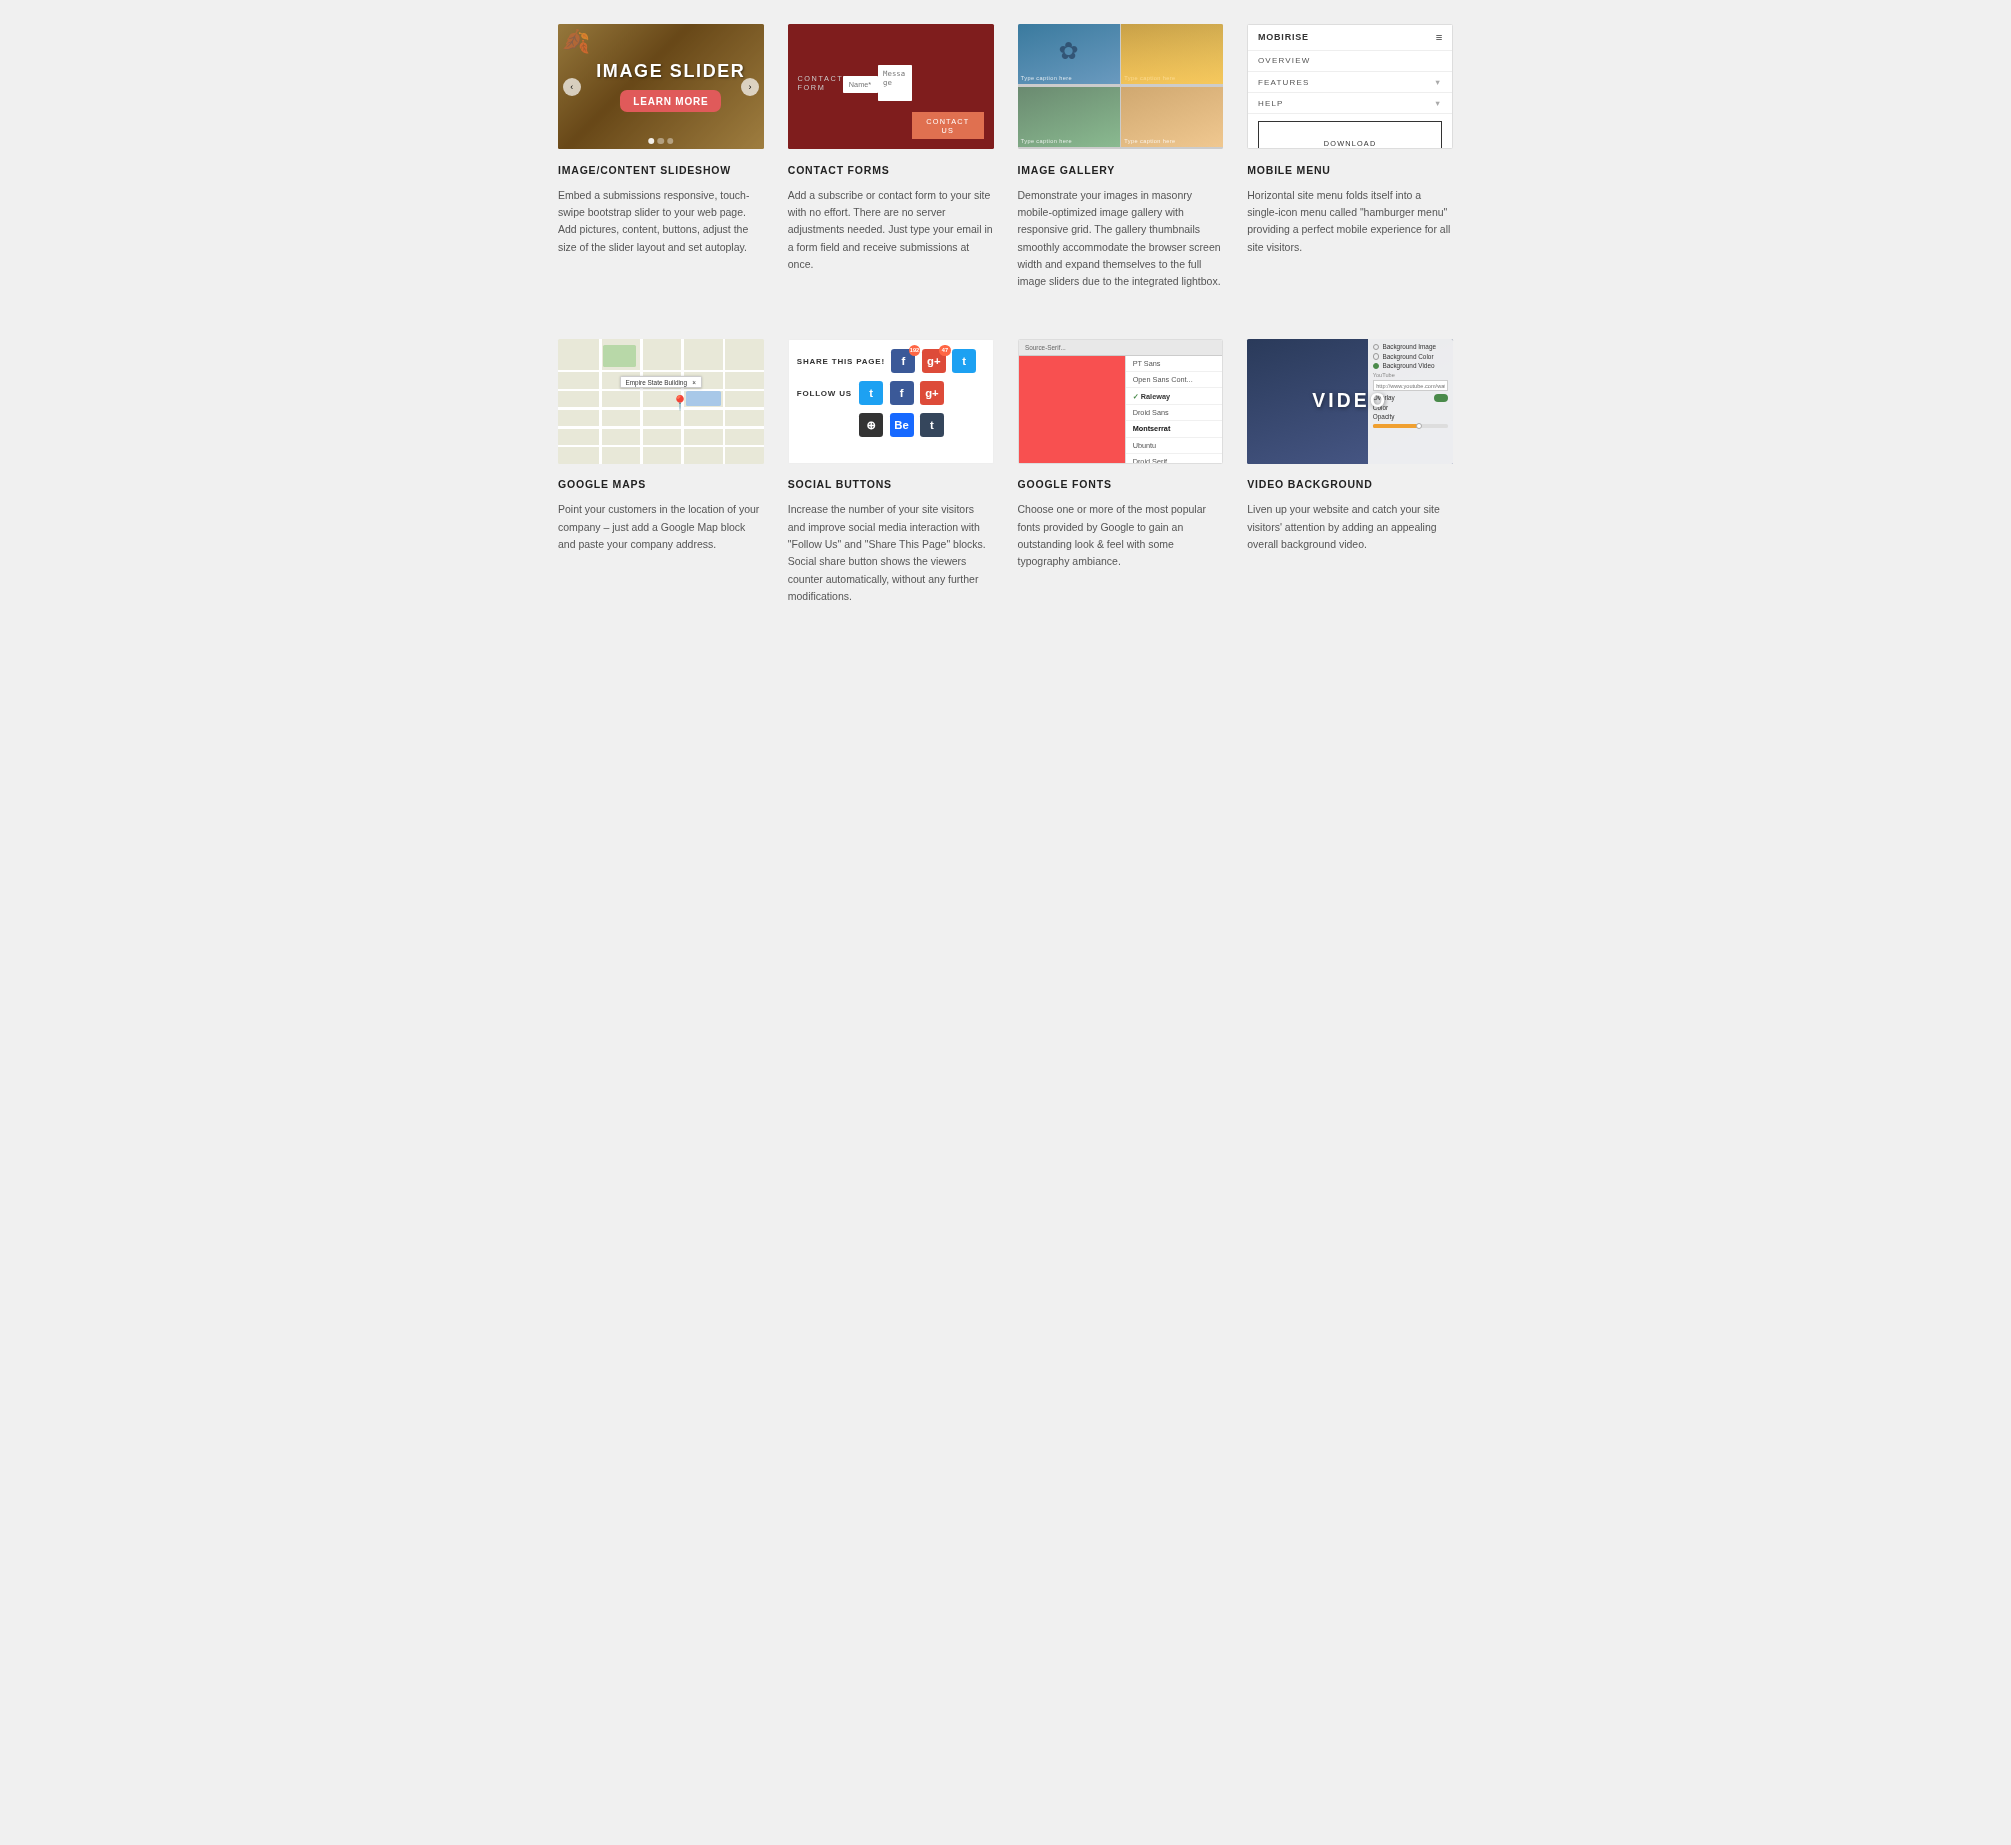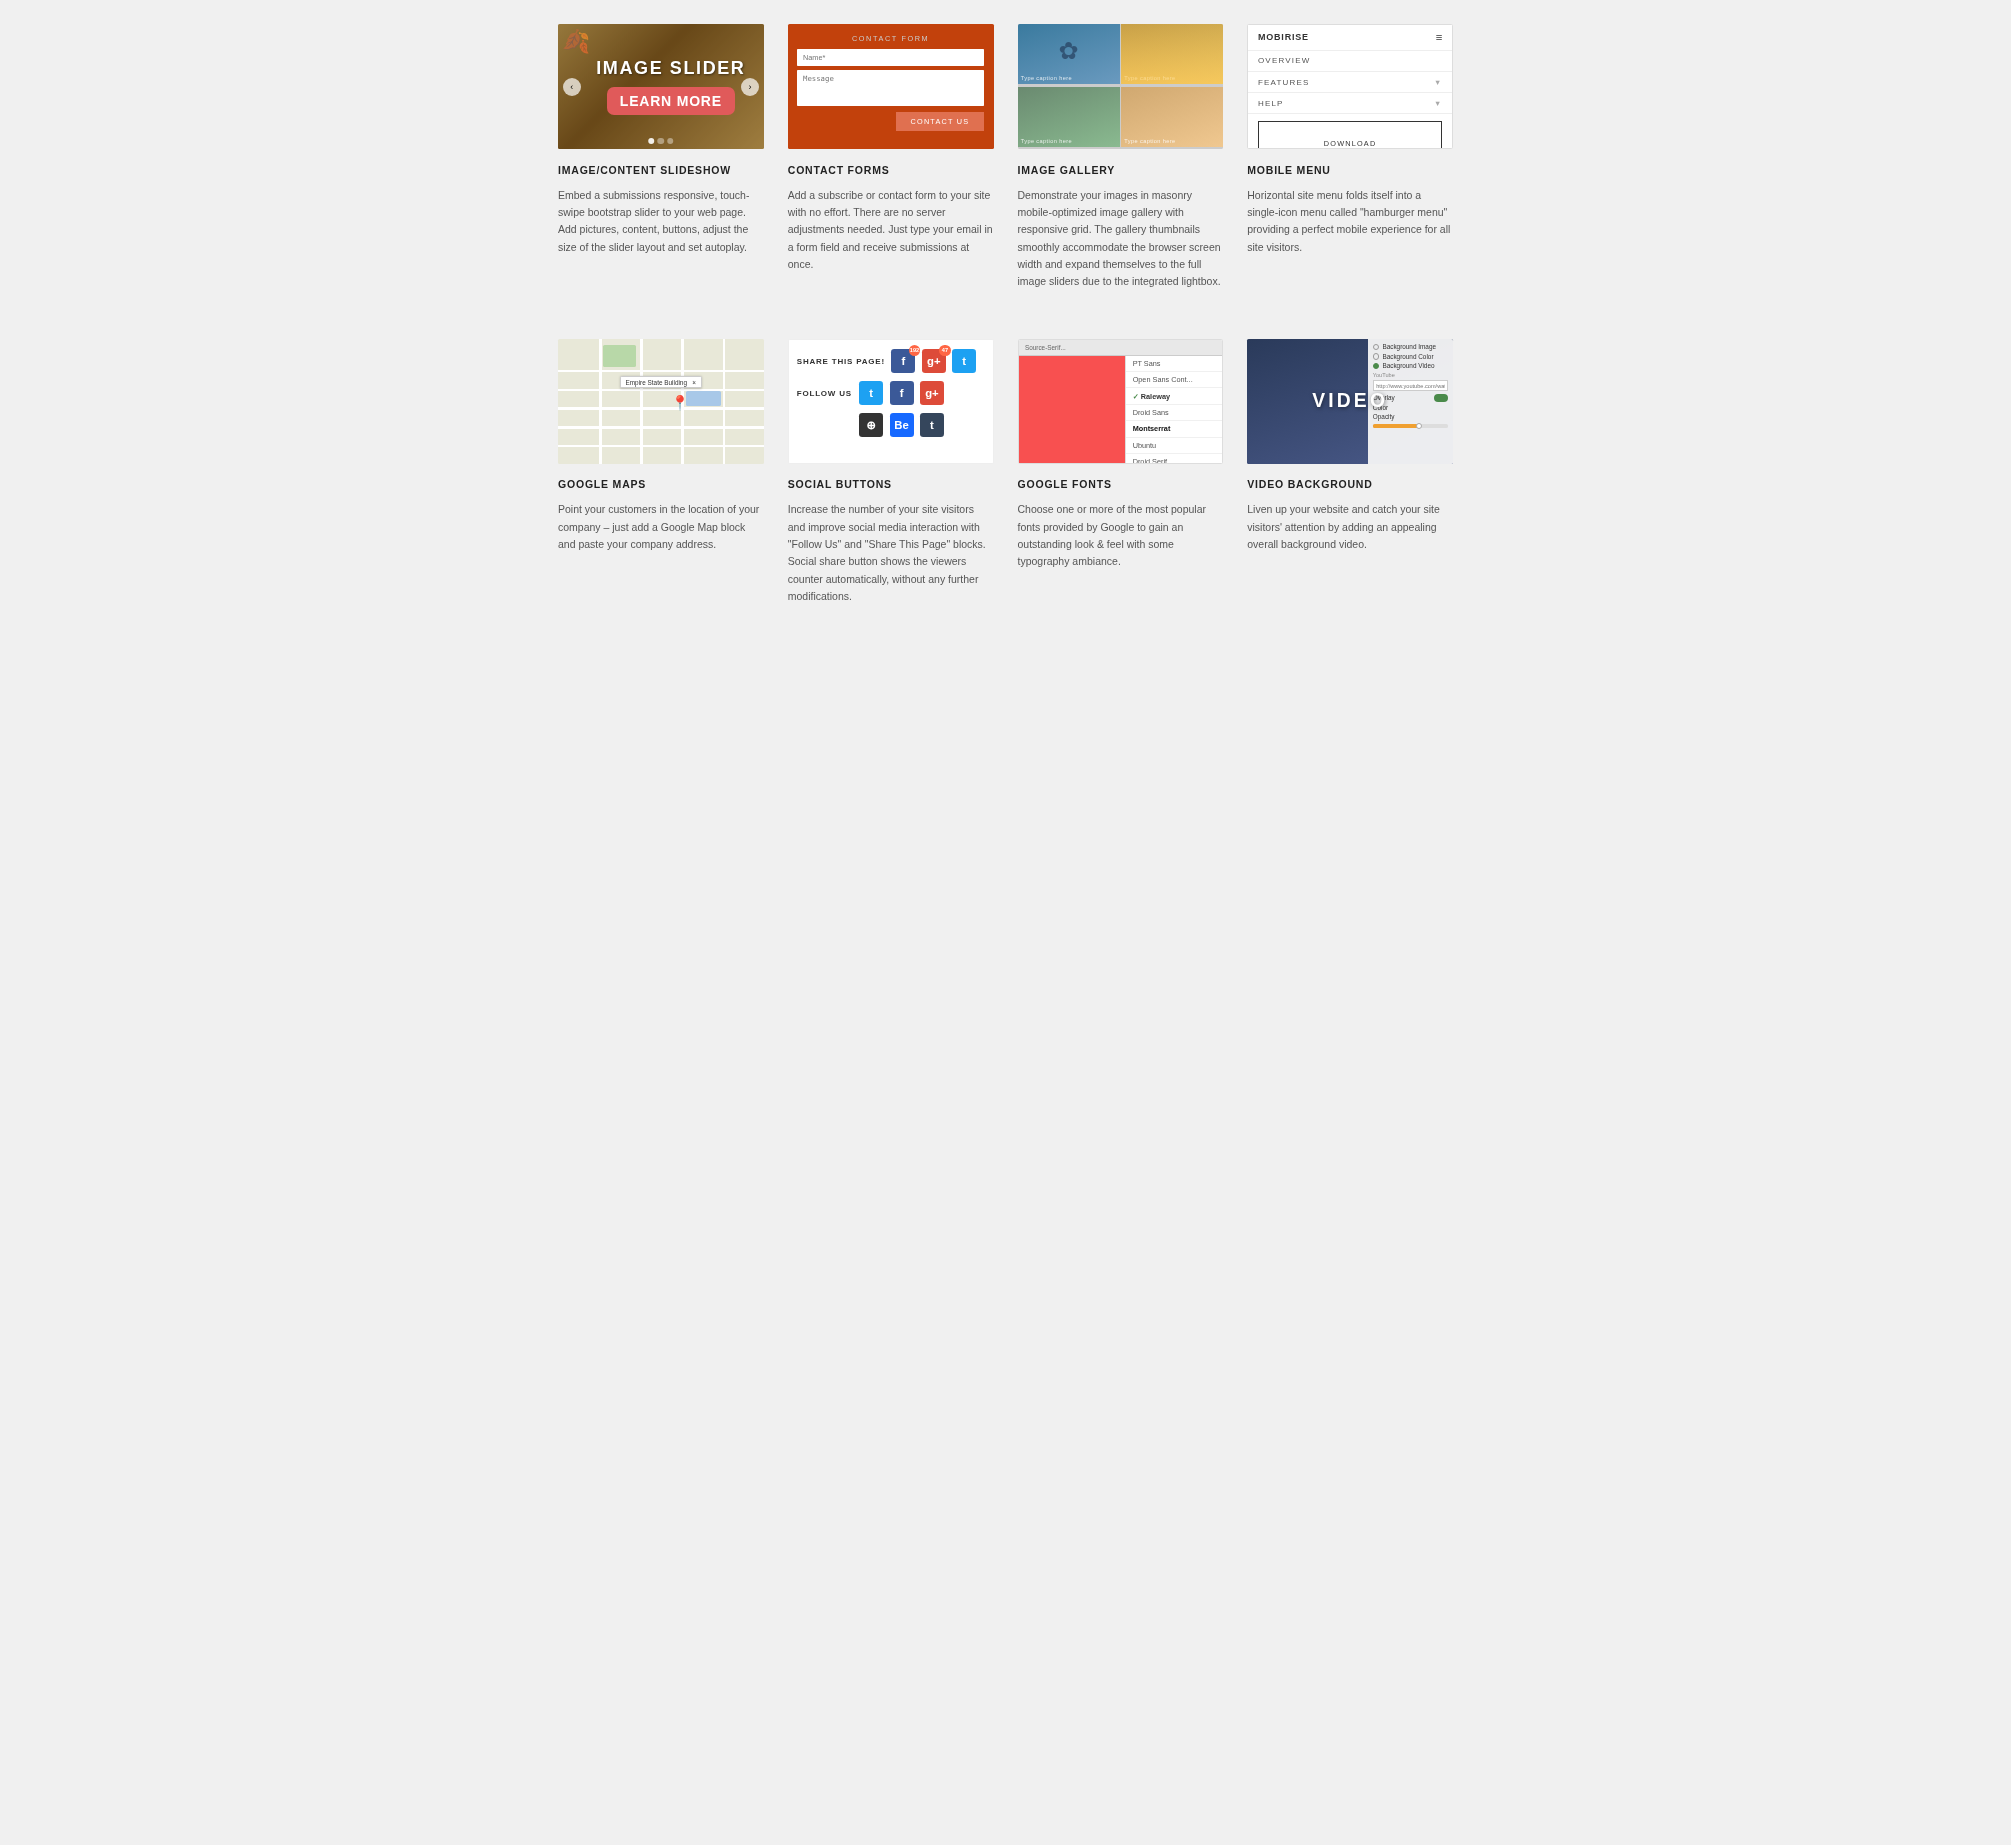--- a/index.html
+++ b/index.html
@@ -69,21 +69,21 @@
       color: #fff;
       letter-spacing: 1.6px;
       text-shadow: 0.8px 0.8px 2.4px rgba(0,0,0,0.5);
       margin-bottom: 8px;
     }
     .slider-btn {
       background: #e05a5a;
       color: #fff;
       border: none;
       padding: 5.6px 13px;
-      font-size: 14px;
+      font-size: 10px;
       letter-spacing: 0.8px;
       border-radius: 7px;
       cursor: pointer;
       font-weight: bold;
     }
     .slider-arrow {
       position: absolute;
       top: 50%;
       transform: translateY(-50%);
       background: rgba(255,255,255,0.7);
@@ -122,24 +122,24 @@
     .leaves-decor {
       position: absolute;
       top: 4px;
       left: 4px;
       font-size: 22.6px;
       opacity: 0.7;
     }
 
     
     .contact-preview {
-      background: #c2410c;
+      background: #7f1d1d;
       padding: 9.7px;
       display: flex;
-      flex-direction: column;
+      flex-direction: row;
       align-items: center;
     }
     .contact-form-title {
       color: #ccc;
       font-size: 7.3px;
       letter-spacing: 1.6px;
       margin-bottom: 6.4px;
     }
     .contact-input {
       width: 100%;

